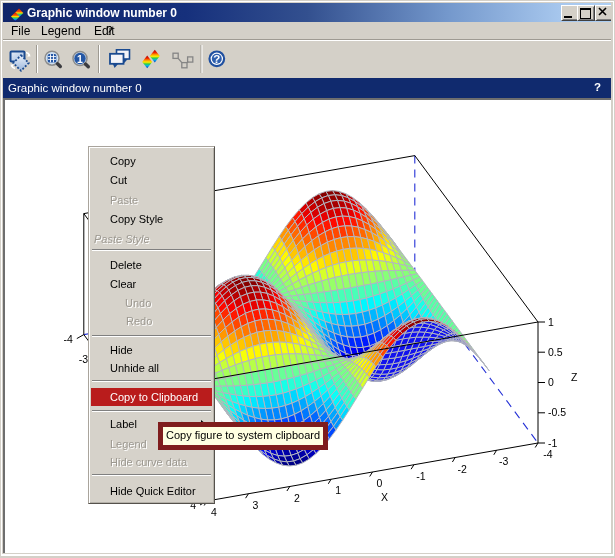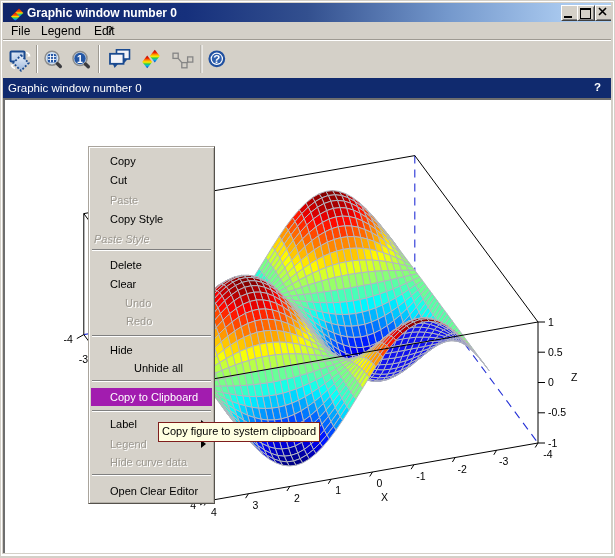--- a/index.html
+++ b/index.html
@@ -1738,28 +1738,28 @@
     <div style="position:absolute;left:5px;top:85.8px;color:#9c9890;text-shadow:1px 1px 0 #ffffff;font-style:italic;">Paste Style</div>
     <div style="position:absolute;left:3px;right:3px;top:102.0px;height:1px;background:#808080"></div>
     <div style="position:absolute;left:3px;right:3px;top:103.0px;height:1px;background:#fff"></div>
     <div style="position:absolute;left:21px;top:112.3px;color:#000;">Delete</div>
     <div style="position:absolute;left:21px;top:130.8px;color:#000;">Clear</div>
     <div style="position:absolute;left:21px;top:149.8px;color:#9c9890;text-shadow:1px 1px 0 #ffffff;margin-left:15px;">Undo</div>
     <div style="position:absolute;left:21px;top:167.8px;color:#9c9890;text-shadow:1px 1px 0 #ffffff;margin-left:16px;">Redo</div>
     <div style="position:absolute;left:3px;right:3px;top:187.5px;height:1px;background:#808080"></div>
     <div style="position:absolute;left:3px;right:3px;top:188.5px;height:1px;background:#fff"></div>
     <div style="position:absolute;left:21px;top:196.8px;color:#000;">Hide</div>
-    <div style="position:absolute;left:21px;top:215.3px;color:#000;margin-left:24px;">Unhide all</div>
+    <div style="position:absolute;left:21px;top:215.3px;color:#000;">Unhide all</div>
     <div style="position:absolute;left:3px;right:3px;top:233.0px;height:1px;background:#808080"></div>
     <div style="position:absolute;left:3px;right:3px;top:234.0px;height:1px;background:#fff"></div>
-    <div style="position:absolute;left:2px;right:2px;top:241px;height:18px;background:#a21caf;color:#fff;padding-left:19px;line-height:18px">Copy to Clipboard</div>
+    <div style="position:absolute;left:2px;right:2px;top:241px;height:18px;background:#b91c1c;color:#fff;padding-left:19px;line-height:18px">Copy to Clipboard</div>
     <div style="position:absolute;left:3px;right:3px;top:262.5px;height:1px;background:#808080"></div>
     <div style="position:absolute;left:3px;right:3px;top:263.5px;height:1px;background:#fff"></div>
     <div style="position:absolute;left:21px;top:270.8px;color:#000;">Label</div>
     <div style="position:absolute;left:21px;top:290.8px;color:#9c9890;text-shadow:1px 1px 0 #ffffff;">Legend</div>
     <div style="position:absolute;left:21px;top:309.3px;color:#9c9890;text-shadow:1px 1px 0 #ffffff;">Hide curve data</div>
     <div style="position:absolute;left:3px;right:3px;top:327.0px;height:1px;background:#808080"></div>
     <div style="position:absolute;left:3px;right:3px;top:328.0px;height:1px;background:#fff"></div>
-    <div style="position:absolute;left:21px;top:337.8px;color:#000;">Open Clear Editor</div>
+    <div style="position:absolute;left:21px;top:337.8px;color:#000;">Hide Quick Editor</div>
     <div style="position:absolute;right:8px;top:273px;width:0;height:0;border-left:5px solid #000;border-top:4px solid transparent;border-bottom:4px solid transparent"></div>
     <div style="position:absolute;right:8px;top:293px;width:0;height:0;border-left:5px solid #000;border-top:4px solid transparent;border-bottom:4px solid transparent"></div>
   </div>
-<div style="position:absolute;left:158px;top:422px;width:157px;height:18px;background:#ffffe1;border:1px solid #7f1d1d;color:#000;font-size:11px;line-height:17px;padding-left:3px;z-index:50;white-space:nowrap">Copy figure to system clipboard</div>
+<div style="position:absolute;left:158px;top:422px;width:157px;height:18px;background:#ffffe1;border:5px solid #7f1d1d;color:#000;font-size:11px;line-height:17px;padding-left:3px;z-index:50;white-space:nowrap">Copy figure to system clipboard</div>
 
 </body></html>

